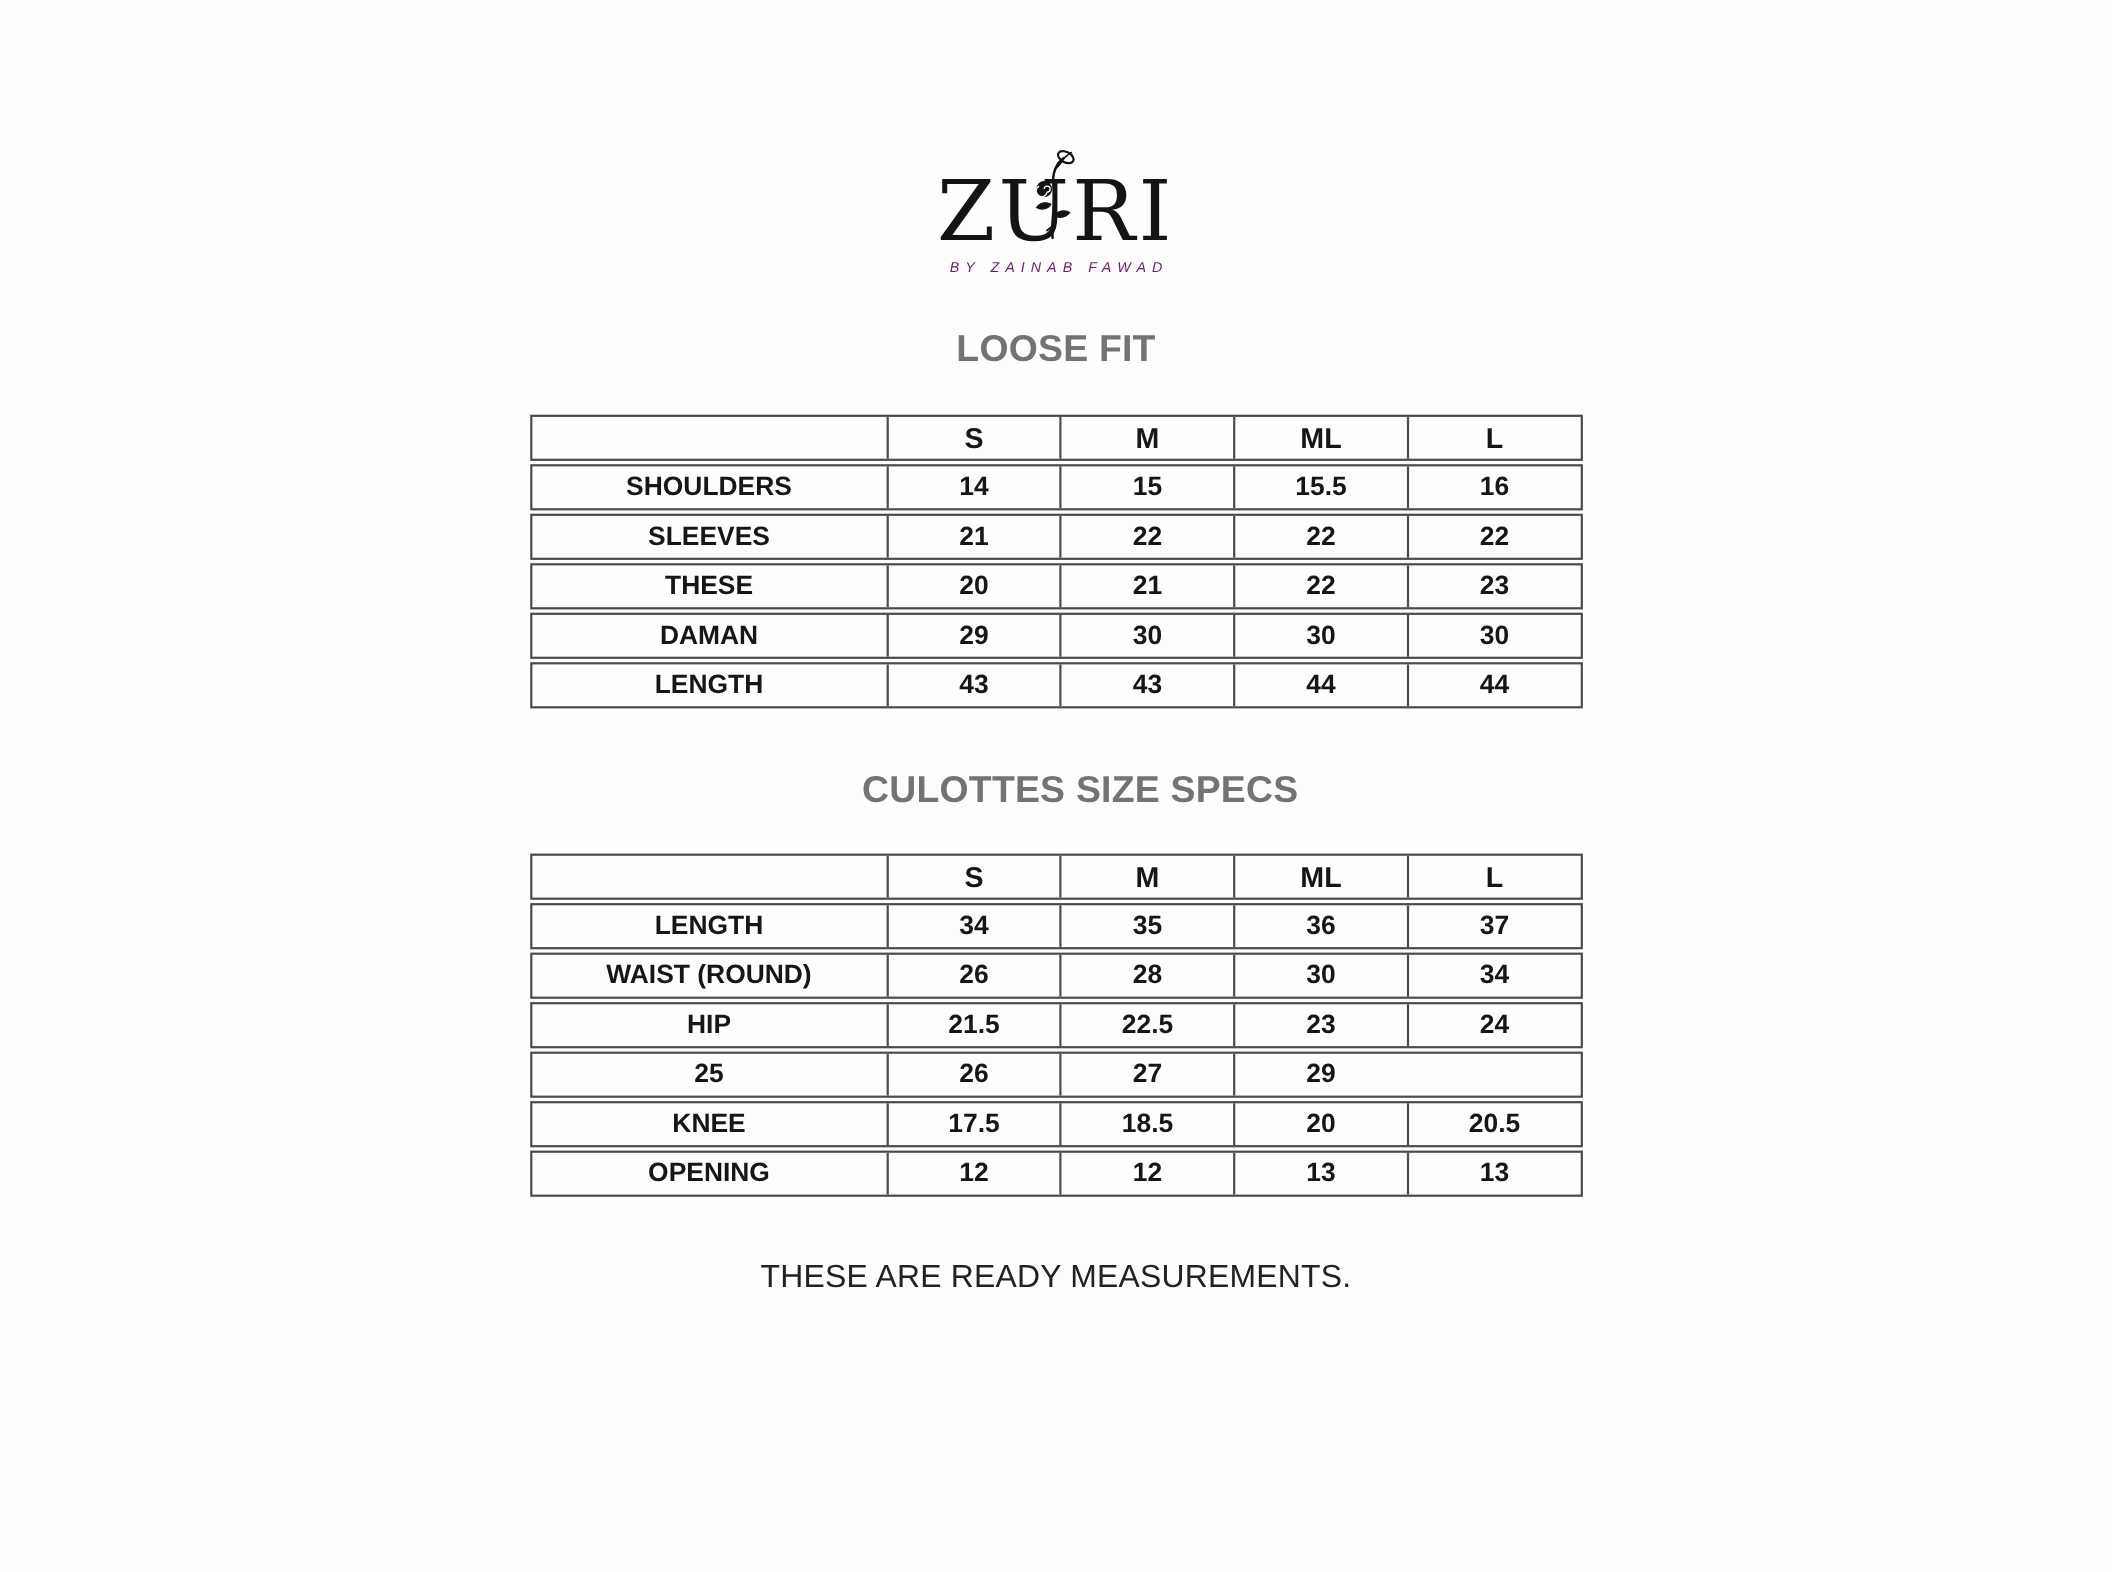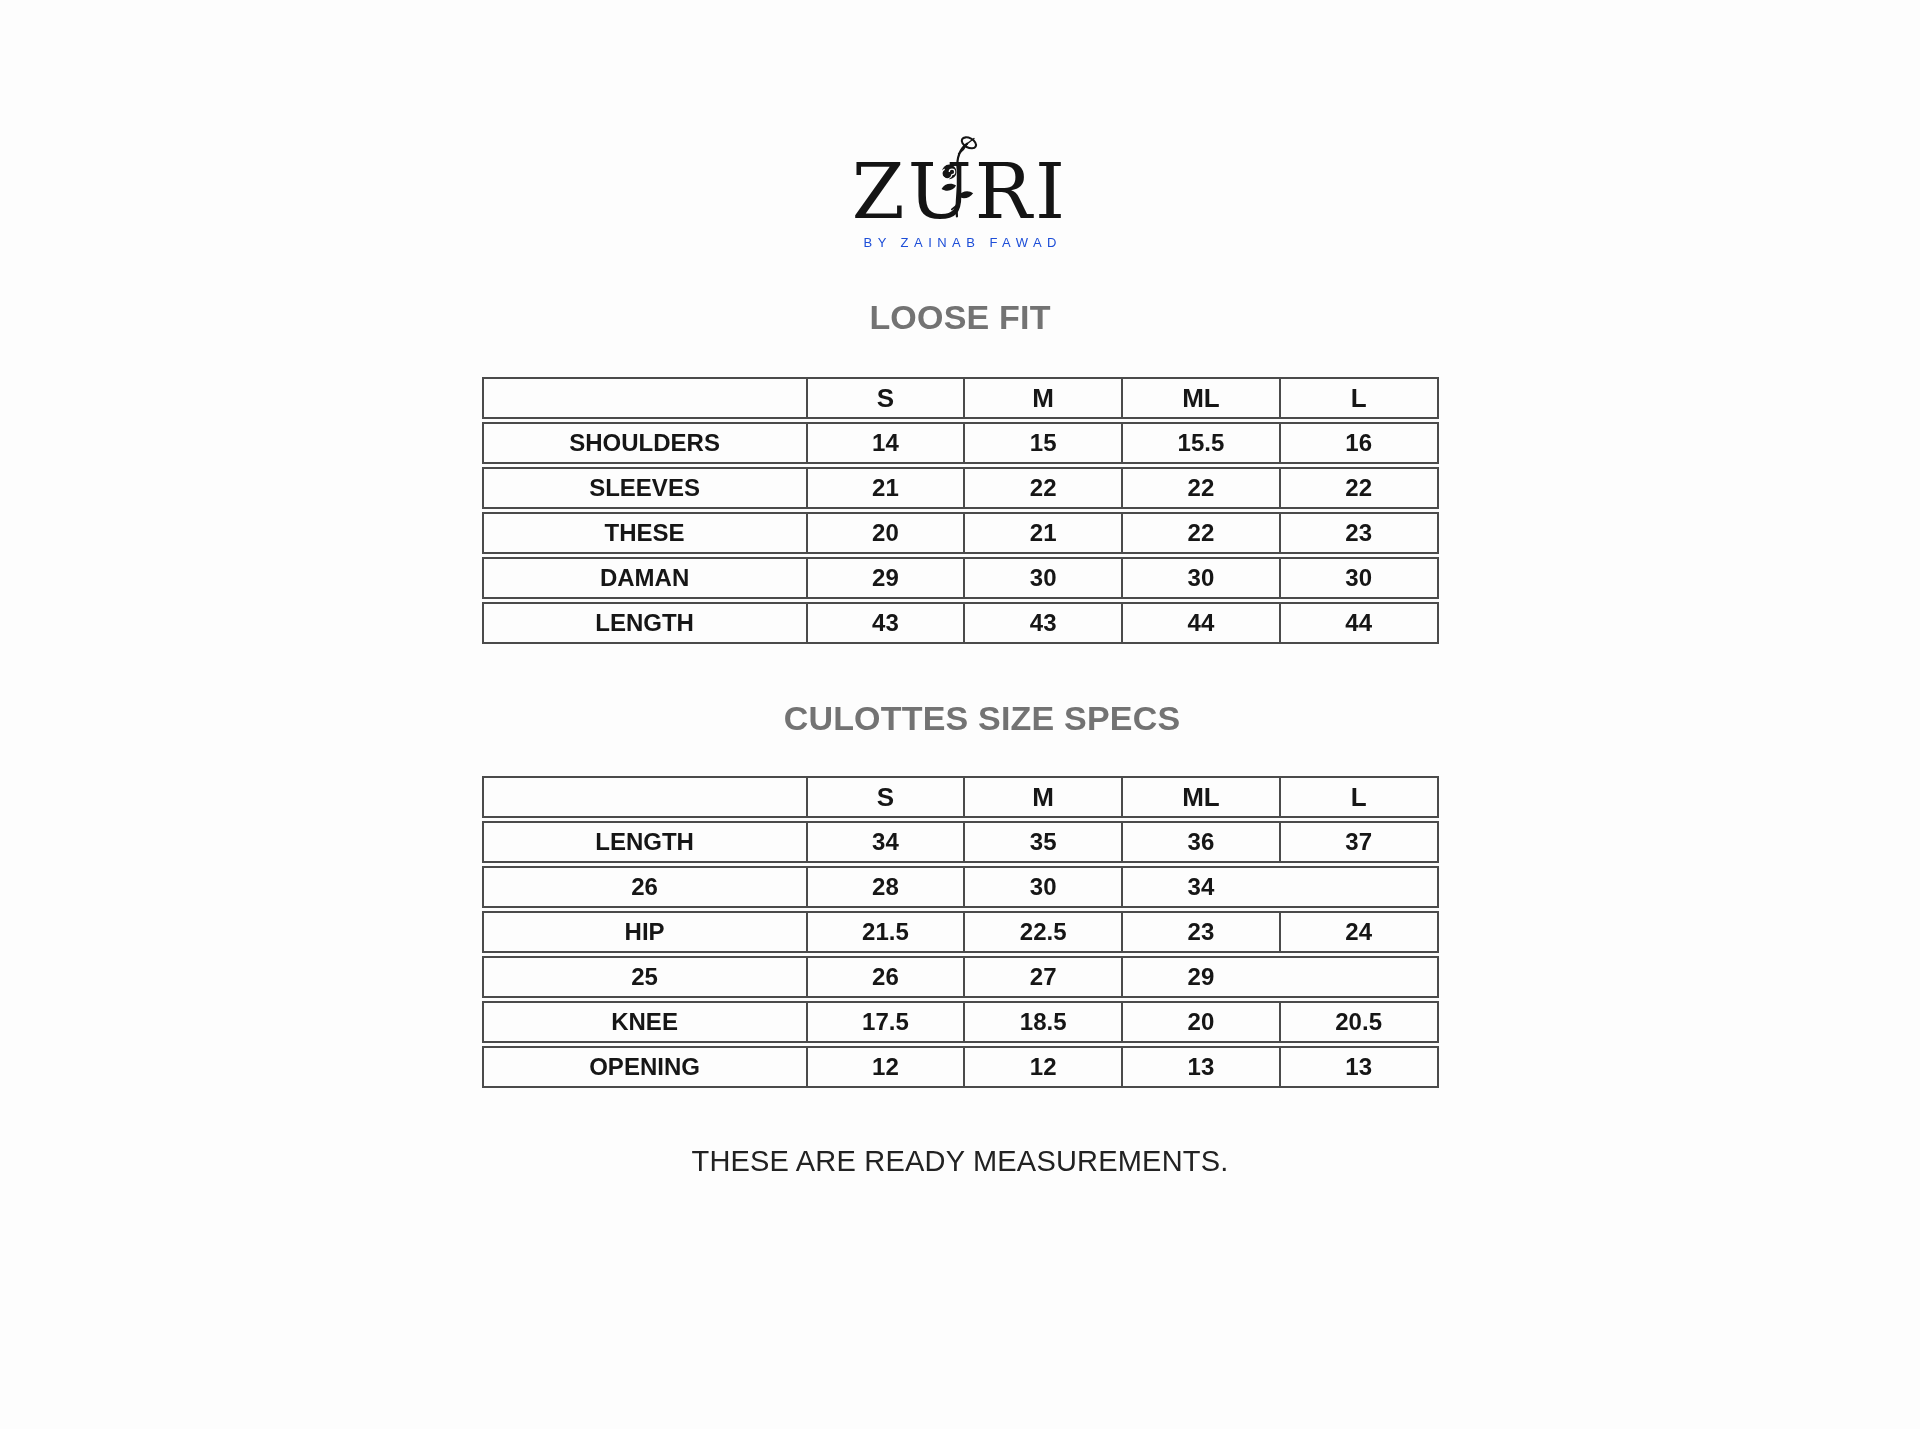--- a/index.html
+++ b/index.html
@@ -36,21 +36,22 @@
     height: 82px;
     width: auto;
   }
   .tagline {
     margin-top: 3px;
     font-size: 13px;
     font-weight: 500;
     line-height: 16px;
     letter-spacing: 0.42em;
     text-indent: 0.42em;
-    color: #1d4ed8;
+    color: #701a75;
+    font-style: italic;
   }
 
   
   .section-title {
     margin: 0;
     font-size: 34px;
     font-weight: 700;
     line-height: 40px;
     letter-spacing: 0.2px;
     color: #737373;
@@ -176,20 +177,21 @@
           <div class="tcell">L</div>
         </div>
         <div class="trow">
           <div class="tcell tlabel">LENGTH</div>
           <div class="tcell">34</div>
           <div class="tcell">35</div>
           <div class="tcell">36</div>
           <div class="tcell">37</div>
         </div>
         <div class="trow">
+          <div class="tcell tlabel">WAIST (ROUND)</div>
           <div class="tcell">26</div>
           <div class="tcell">28</div>
           <div class="tcell">30</div>
           <div class="tcell">34</div>
         </div>
         <div class="trow">
           <div class="tcell tlabel">HIP</div>
           <div class="tcell">21.5</div>
           <div class="tcell">22.5</div>
           <div class="tcell">23</div>

